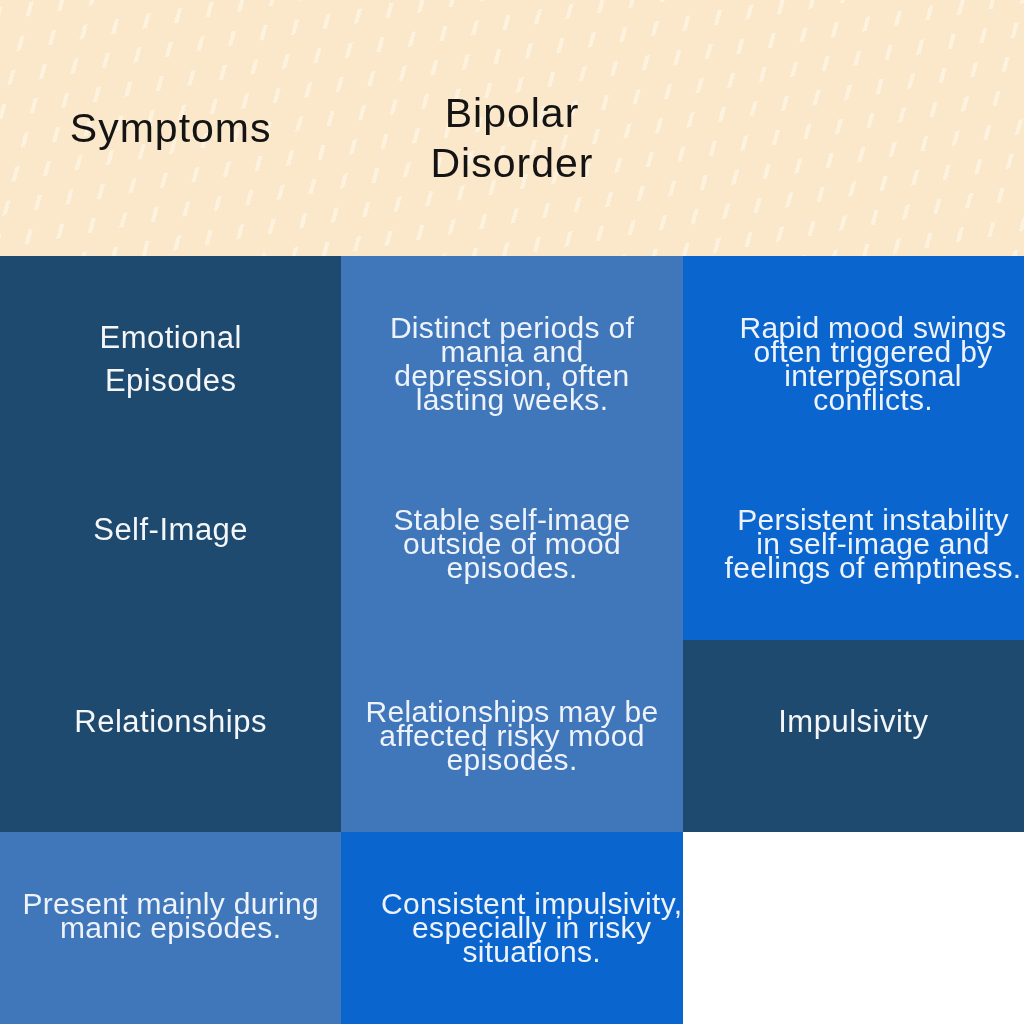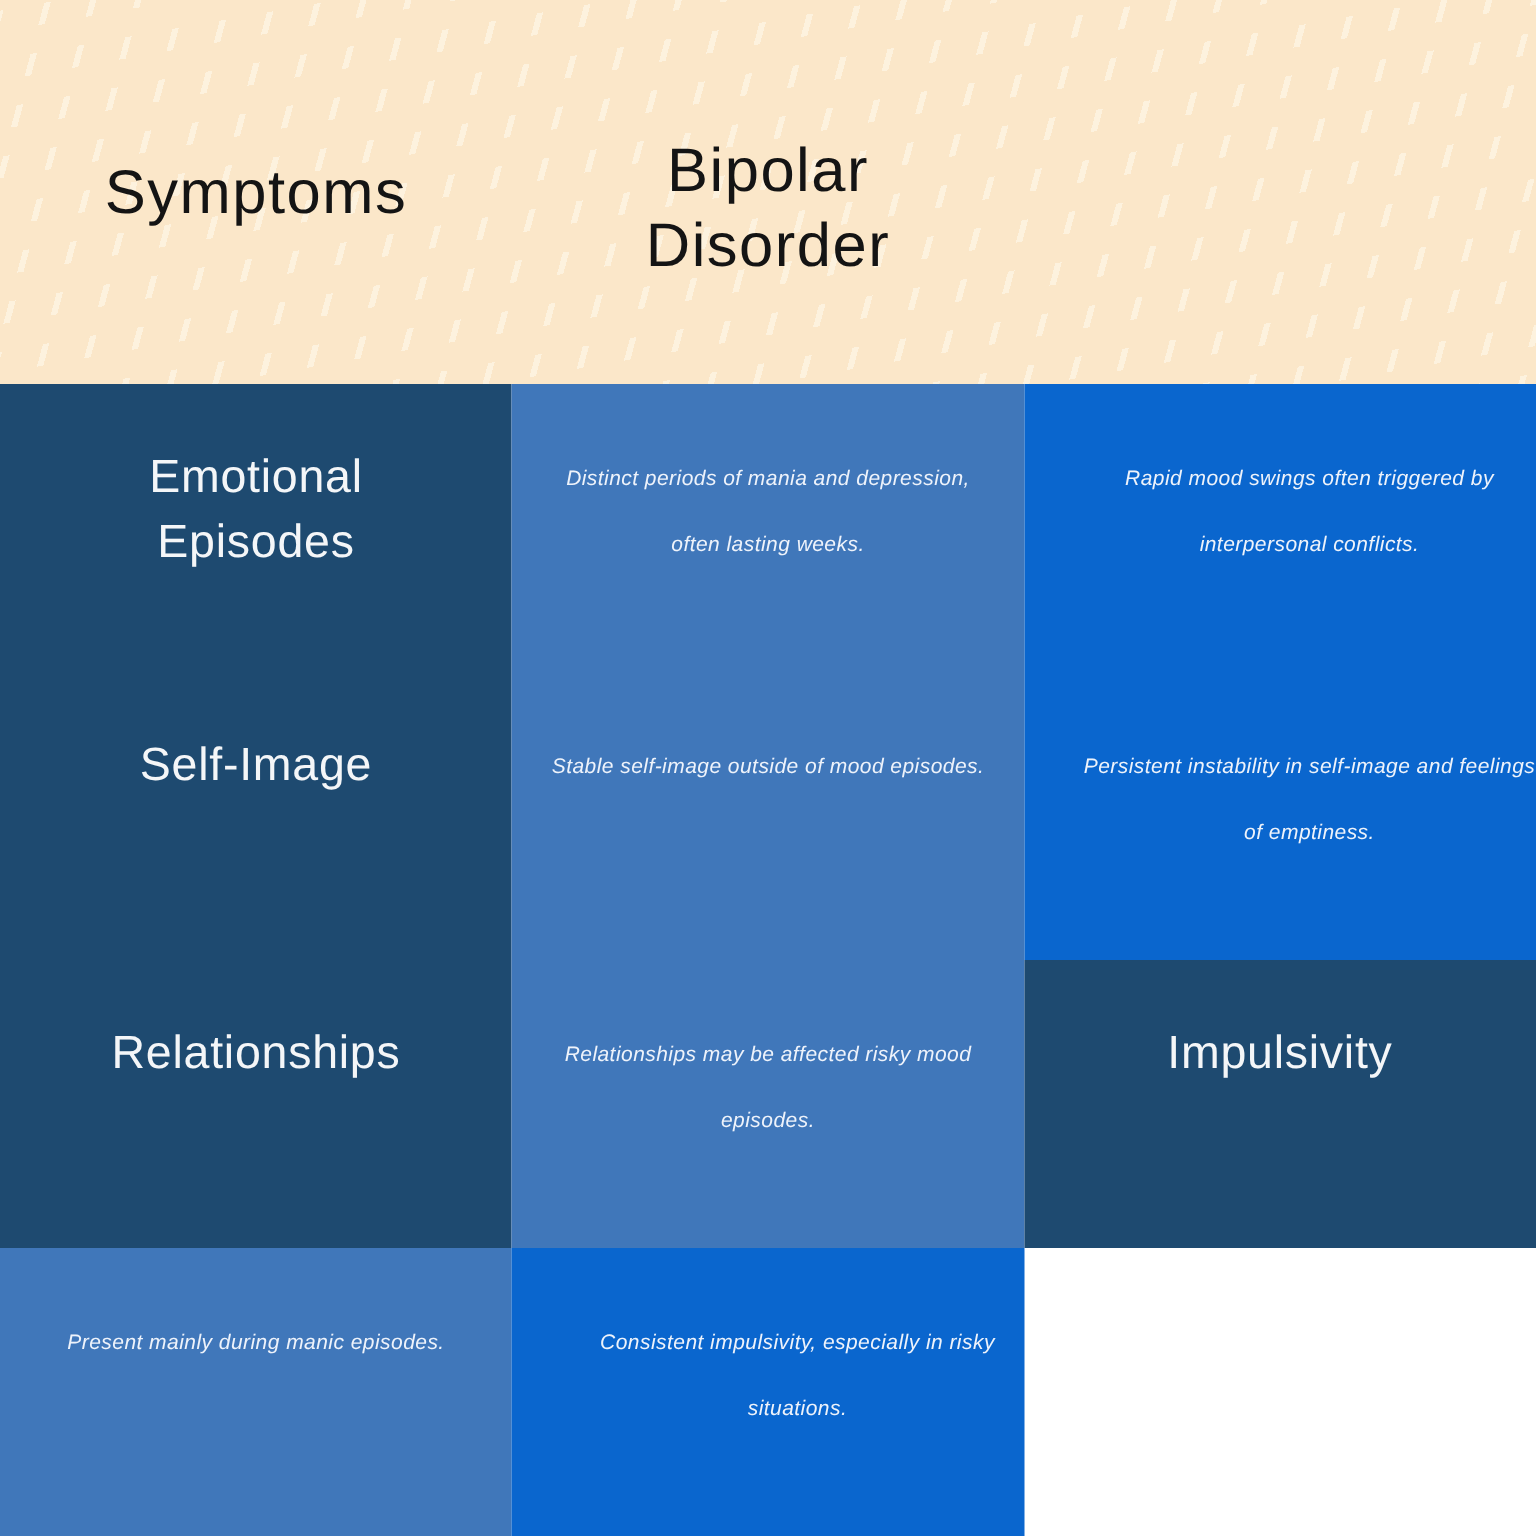--- a/index.html
+++ b/index.html
@@ -55,41 +55,40 @@
   .body-grid {
     flex: 1 1 auto;
     display: grid;
     grid-template-columns: 1fr 1fr 1fr;
     grid-template-rows: repeat(4, 1fr);
   }
   .cell {
     display: flex;
     justify-content: center;
     align-items: flex-start;
-    padding-top: 40px;
+    padding-top: 60px;
     text-align: center;
   }
   .cell.col-symptom    { background: var(--col-symptom-bg, #1e4a70); }
   .cell.col-bipolar    { background: var(--col-bipolar-bg, #4077ba); }
   .cell.col-borderline { background: var(--col-borderline-bg, #0a66ce); justify-content: flex-end; }
 
   .symptom-text {
     color: var(--label-text, #f4f6f8);
     font-size: 31px;
     line-height: 43px;
     letter-spacing: 0.5px;
     max-width: 280px;
   }
   .desc-text {
     color: var(--body-text, #eef3fb);
-    font-size: 14px;
-    line-height: 44px;
+    font-size: 30px;
+    line-height: 24px;
     letter-spacing: 0.3px;
     max-width: 302px;
-    font-style: italic;
   }
 </style>
 </head>
 <body>
 
 <div class="poster">
 
   <div class="header">
     <div class="header-cell">
       <div class="header-text">Symptoms</div>

